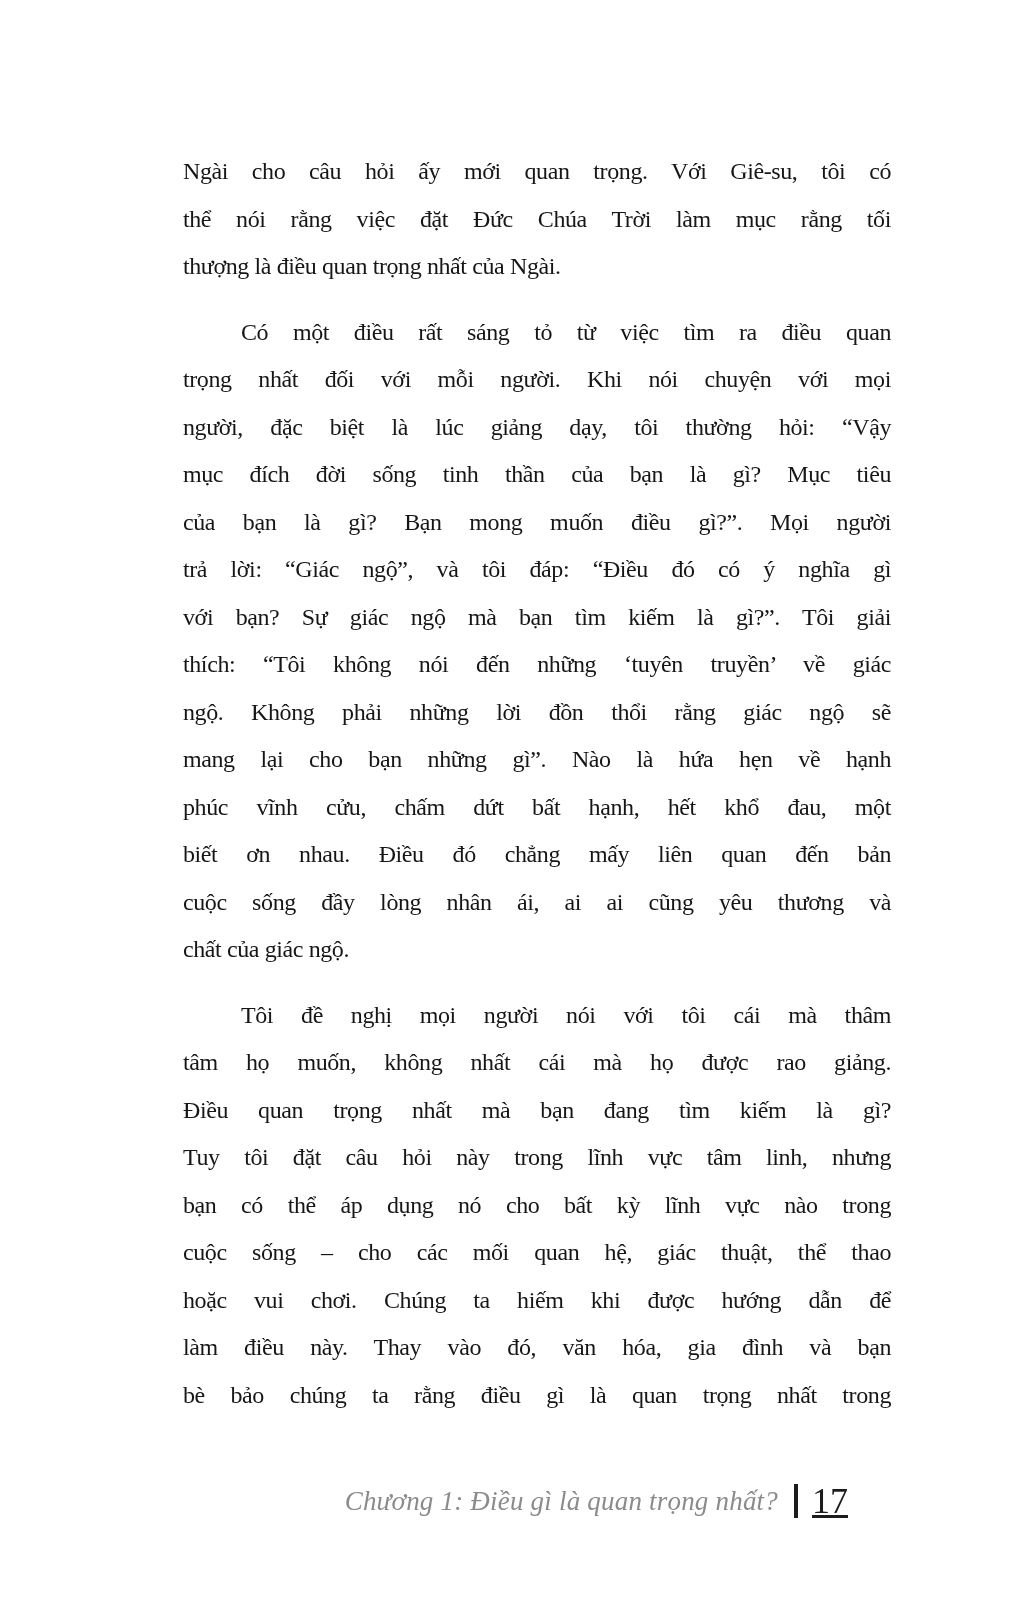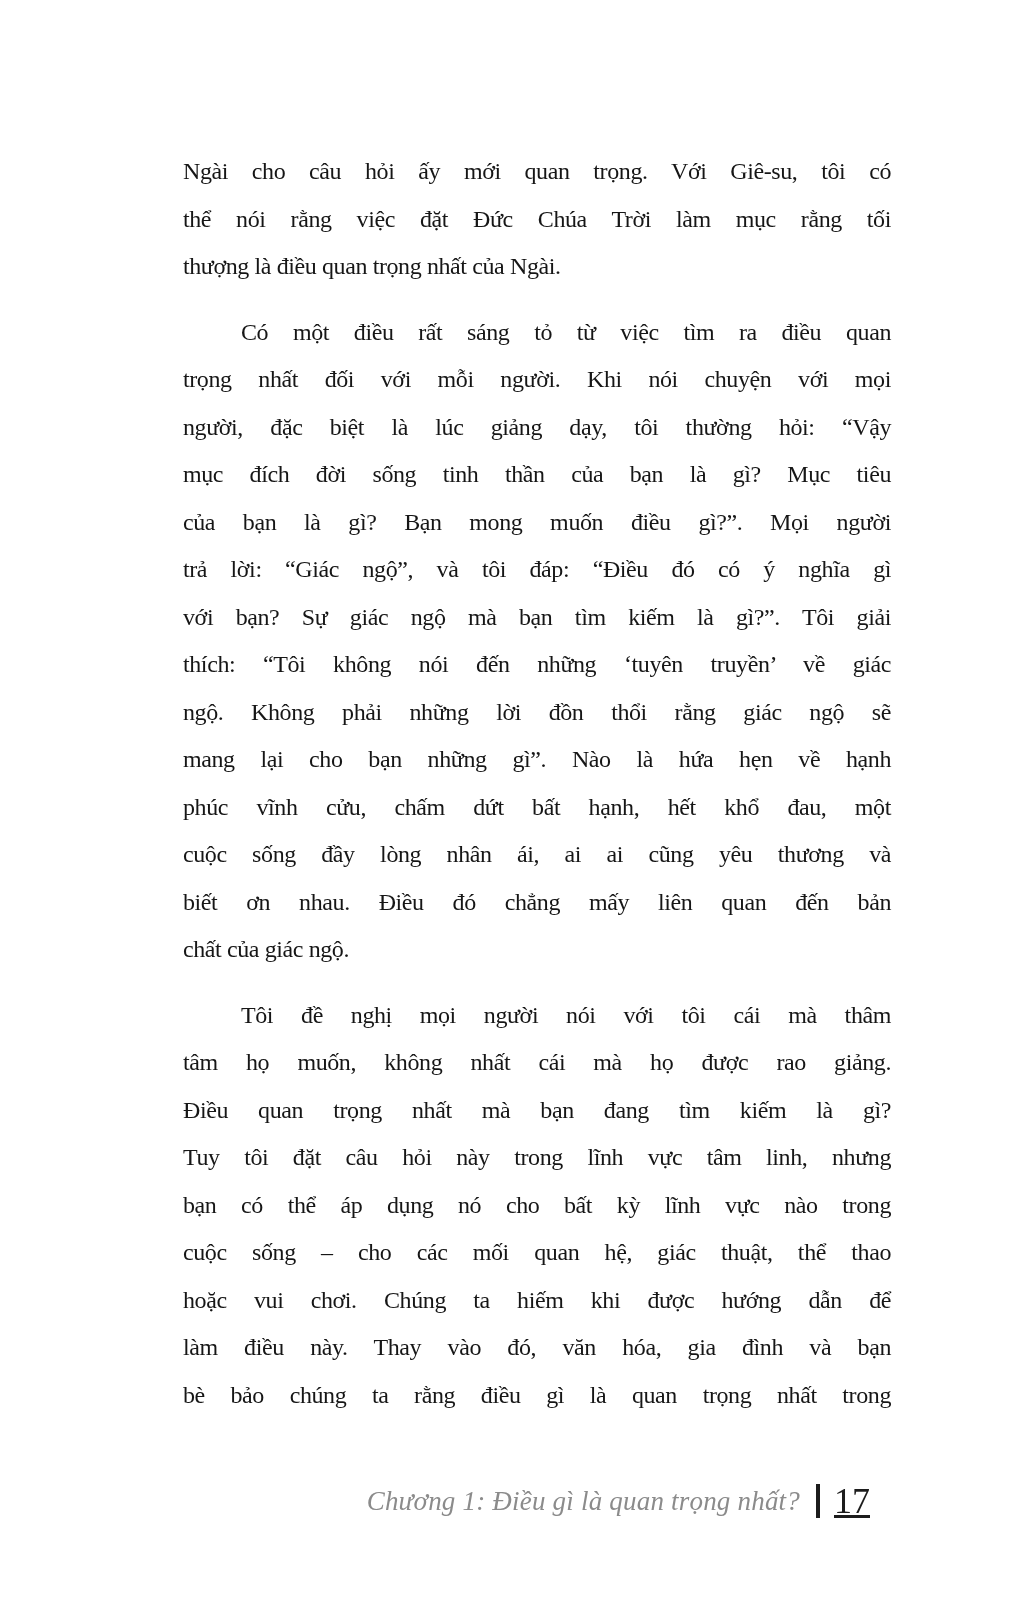--- a/index.html
+++ b/index.html
@@ -36,21 +36,21 @@
   }
   .line.indent {
     padding-left: 58px;
   }
   .line.short {
     text-align-last: left;
   }
   .footer {
     position: absolute;
     top: 1480px;
-    right: 154px;
+    right: 176px;
     display: flex;
     align-items: center;
     white-space: nowrap;
   }
   .footer .chapter {
     font-style: italic;
     font-size: 27px;
     color: #8b8b8b;
     letter-spacing: 0.2px;
   }
@@ -83,22 +83,22 @@
         <div class="line">trọng nhất đối với mỗi người. Khi nói chuyện với mọi</div>
         <div class="line">người, đặc biệt là lúc giảng dạy, tôi thường hỏi: “Vậy</div>
         <div class="line">mục đích đời sống tinh thần của bạn là gì? Mục tiêu</div>
         <div class="line">của bạn là gì? Bạn mong muốn điều gì?”. Mọi người</div>
         <div class="line">trả lời: “Giác ngộ”, và tôi đáp: “Điều đó có ý nghĩa gì</div>
         <div class="line">với bạn? Sự giác ngộ mà bạn tìm kiếm là gì?”. Tôi giải</div>
         <div class="line">thích: “Tôi không nói đến những ‘tuyên truyền’ về giác</div>
         <div class="line">ngộ. Không phải những lời đồn thổi rằng giác ngộ sẽ</div>
         <div class="line">mang lại cho bạn những gì”. Nào là hứa hẹn về hạnh</div>
         <div class="line">phúc vĩnh cửu, chấm dứt bất hạnh, hết khổ đau, một</div>
+        <div class="line">biết ơn nhau. Điều đó chẳng mấy liên quan đến bản</div>
         <div class="line">cuộc sống đầy lòng nhân ái, ai ai cũng yêu thương và</div>
-        <div class="line">biết ơn nhau. Điều đó chẳng mấy liên quan đến bản</div>
         <div class="line short">chất của giác ngộ.</div>
       </div>
       <div class="para">
         <div class="line indent">Tôi đề nghị mọi người nói với tôi cái mà thâm</div>
         <div class="line">tâm họ muốn, không nhất cái mà họ được rao giảng.</div>
         <div class="line">Điều quan trọng nhất mà bạn đang tìm kiếm là gì?</div>
         <div class="line">Tuy tôi đặt câu hỏi này trong lĩnh vực tâm linh, nhưng</div>
         <div class="line">bạn có thể áp dụng nó cho bất kỳ lĩnh vực nào trong</div>
         <div class="line">cuộc sống – cho các mối quan hệ, giác thuật, thể thao</div>
         <div class="line">hoặc vui chơi. Chúng ta hiếm khi được hướng dẫn để</div>

